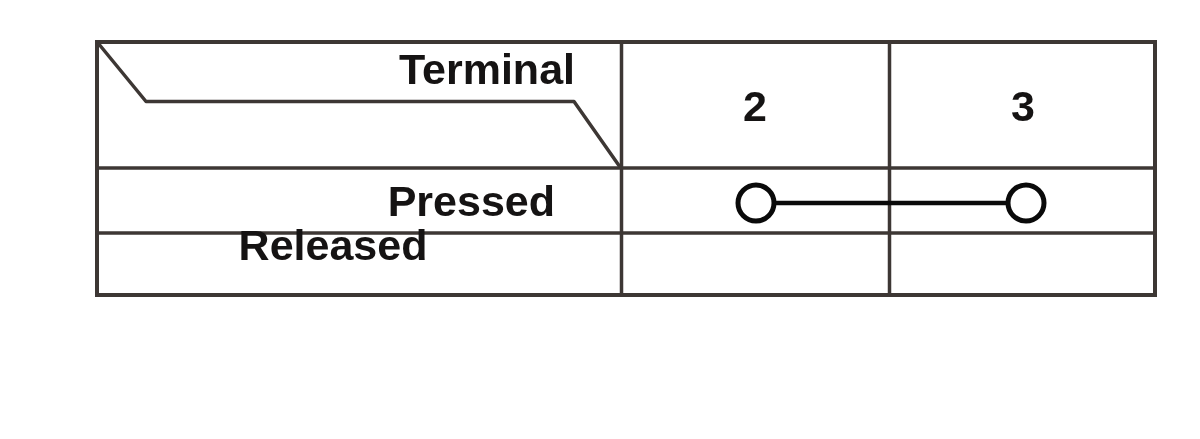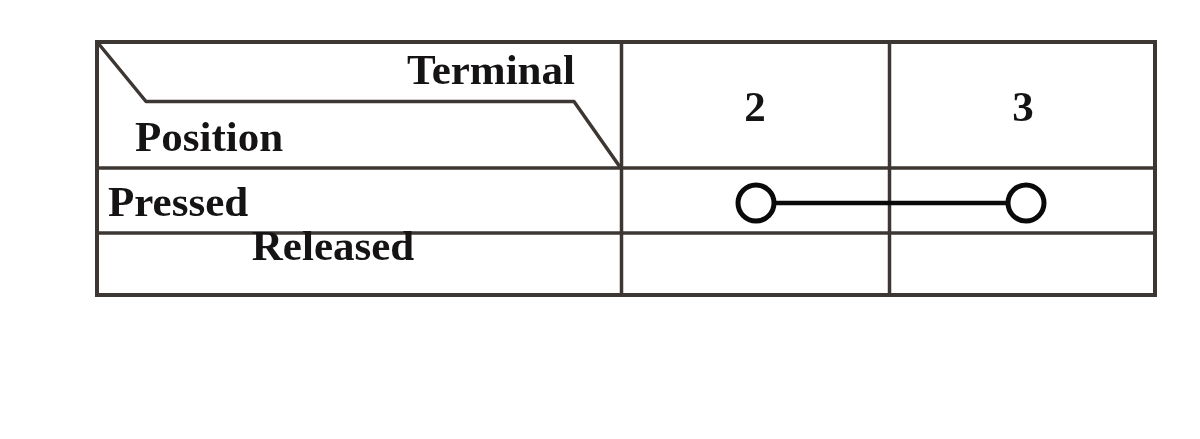--- a/index.html
+++ b/index.html
@@ -7,21 +7,20 @@
     padding: 0;
     background: #ffffff;
     font-family: "Liberation Sans", sans-serif;
   }
   .screen {
     position: relative;
     width: 1200px;
     height: 313px;
     background: #ffffff;
     overflow: hidden;
-    font-family: Liberation Serif, serif;
   }
   .overlay {
     position: absolute;
     left: 0;
     top: 0;
     width: 1200px;
     height: 439px;
   }
   .label {
     position: absolute;
@@ -47,24 +46,24 @@
     width: 268px;
     text-align: center;
   }
   .col-3-label {
     left: 889px;
     top: 85px;
     width: 268px;
     text-align: center;
   }
   .pressed-label {
-    left: 108px;
+    left: 83px;
     top: 180px;
     width: 472px;
-    text-align: left;
+    text-align: right;
   }
   .released-label {
     left: 97px;
     top: 224px;
     width: 472px;
     text-align: center;
   }
   .legend-label {
     left: 234px;
     top: 312px;
@@ -101,21 +100,20 @@
 
     <g>
       <circle cx="121" cy="338" r="17.5" fill="none" stroke="#0a0a0a" stroke-width="5"></circle>
       <line x1="138.5" y1="338" x2="184.5" y2="338" stroke="#0a0a0a" stroke-width="5"></line>
       <circle cx="202" cy="338" r="17.5" fill="none" stroke="#0a0a0a" stroke-width="5"></circle>
     </g>
   </svg>
 
   <div class="label terminal-label">Terminal</div>
 
-  <div class="label position-label">Position</div>
 
   <div class="label col-2-label">2</div>
 
   <div class="label col-3-label">3</div>
 
   <div class="label pressed-label">Pressed</div>
 
   <div class="label released-label">Released</div>
 
 

